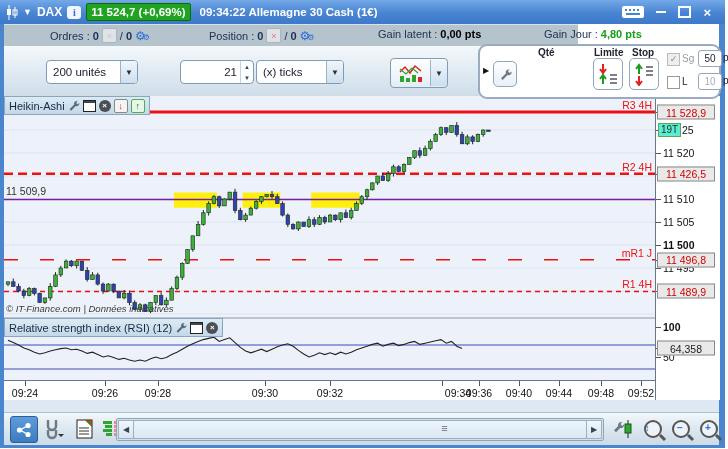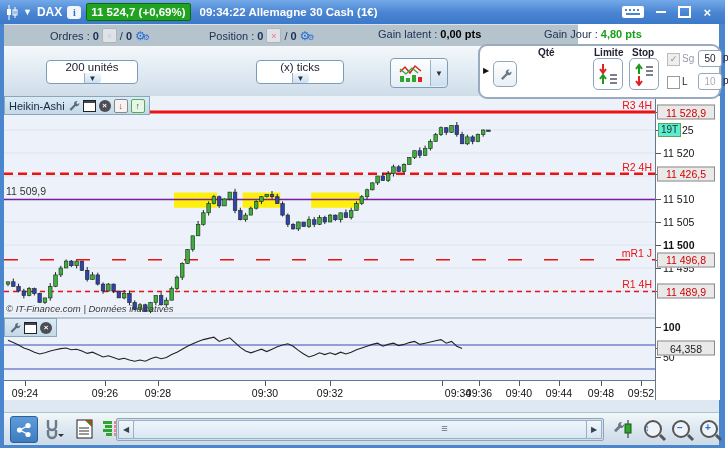--- a/index.html
+++ b/index.html
@@ -28,21 +28,21 @@
   .xbtn{width:13px;height:13px;border:1px solid #aeb6bd;background:#dfe3e7;border-radius:2px;font-size:9px;
     display:flex;align-items:center;justify-content:center;color:#c3c9cf;}
   .xbtn.pink{color:#e0778a;}
   .gear{color:#2a6fd4;font-size:12px;line-height:12px;position:relative;}
   .gear::after{content:"⚙";position:absolute;font-size:8px;right:-4px;bottom:-2px;color:#2a6fd4;}
   .gain-val{font-weight:bold;color:#000;}
   .gain-val.green{color:#18a018;}
   
   #toolbar{position:absolute;left:4px;top:46px;width:715px;height:50px;z-index:2;
     background:linear-gradient(#f4f8fb,#dde8f1 60%,#cfdde9);border-bottom:1px solid #9fb4c6;}
-  .select{position:absolute;height:22px;background:#fff;border:1px solid #7d9cba;border-radius:4px;display:flex;align-items:center;font-size:11.5px;color:#223;flex-direction:column;}
+  .select{position:absolute;height:22px;background:#fff;border:1px solid #7d9cba;border-radius:4px;display:flex;align-items:center;font-size:11.5px;color:#223;}
   .select .sel-label{flex:1;padding:0 6px;white-space:nowrap;}
   .sel-arrow{width:16px;height:100%;border-left:1px solid #9ab2c8;background:linear-gradient(#f0f6fb,#cfdfee);
     display:flex;align-items:center;justify-content:center;font-size:8px;color:#234;border-radius:0 3px 3px 0;}
   .spinner{position:absolute;height:22px;background:#fff;border:1px solid #7d9cba;border-radius:4px;display:flex;align-items:center;font-size:11.5px;color:#223;}
   .spin-val{flex:1;text-align:right;padding-right:3px;}
   .spin-btns{width:12px;height:100%;display:flex;flex-direction:column;border-left:1px solid #c2d2e0;}
   .spin-btns span{flex:1;font-size:6px;color:#345;display:flex;align-items:center;justify-content:center;}
   #charttype{position:absolute;left:386px;top:12px;width:56px;height:28px;background:linear-gradient(#fdfefe,#e4edf4);
     border:1px solid #7d9cba;border-radius:4px;display:flex;align-items:center;}
   #charttype .ct-ic{flex:1;display:flex;align-items:center;justify-content:center;}
@@ -172,20 +172,27 @@
     <div class="sb-item" style="left:540px;">
       <span>Gain Jour :</span>
       <span class="gain-val green">4,80 pts</span>
     </div>
   </div>
 
   <div id="toolbar">
     <div class="select" style="left:42px;top:14px;width:90px;">
       <span class="sel-label">200 unités</span>
       <span class="sel-arrow">▼</span>
+    </div>
+    <div class="spinner" style="left:176px;top:14px;width:72px;">
+      <span class="spin-val">21</span>
+      <span class="spin-btns">
+          <span>▲</span>
+          <span>▼</span>
+        </span>
     </div>
     <div class="select" style="left:252px;top:14px;width:86px;">
       <span class="sel-label">(x) ticks</span>
       <span class="sel-arrow">▼</span>
     </div>
     <div id="charttype">
       <span class="ct-ic">
         <svg width="24" height="20">
           <rect x="1" y="13" width="4" height="6" fill="#2fa52f"></rect>
             <rect x="7" y="15" width="4" height="4" fill="#2fa52f"></rect>
@@ -469,20 +476,21 @@
             <path d="M9.5 1a2.8 2.8 0 0 0-3.3 3.6L1.6 9.2 3.1 10.7l4.6-4.6A2.8 2.8 0 0 0 11.3 2.8L9.7 4.4 8.2 2.9z" fill="#5a6a78"></path>
           </svg>
       </span>
       <span class="tab-ic winic"></span>
       <span class="closecirc">×</span>
       <span class="arrbox red">↓</span>
       <span class="arrbox green">↑</span>
     </div>
 
     <div class="paneltab" style="left:0;top:222px;">
+      <span>Relative strength index (RSI) (12)</span>
       <span class="tab-ic">
         <svg width="12" height="12">
             <path d="M9.5 1a2.8 2.8 0 0 0-3.3 3.6L1.6 9.2 3.1 10.7l4.6-4.6A2.8 2.8 0 0 0 11.3 2.8L9.7 4.4 8.2 2.9z" fill="#5a6a78"></path>
           </svg>
       </span>
       <span class="tab-ic winic"></span>
       <span class="closecirc">×</span>
     </div>
 
     <div id="price-axis">

